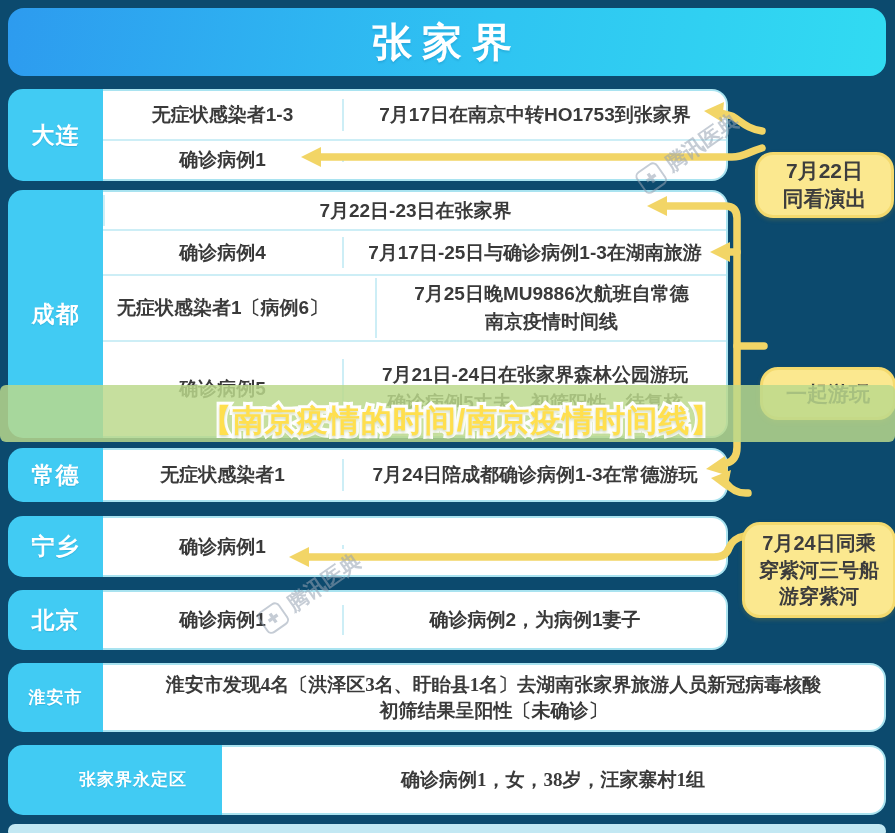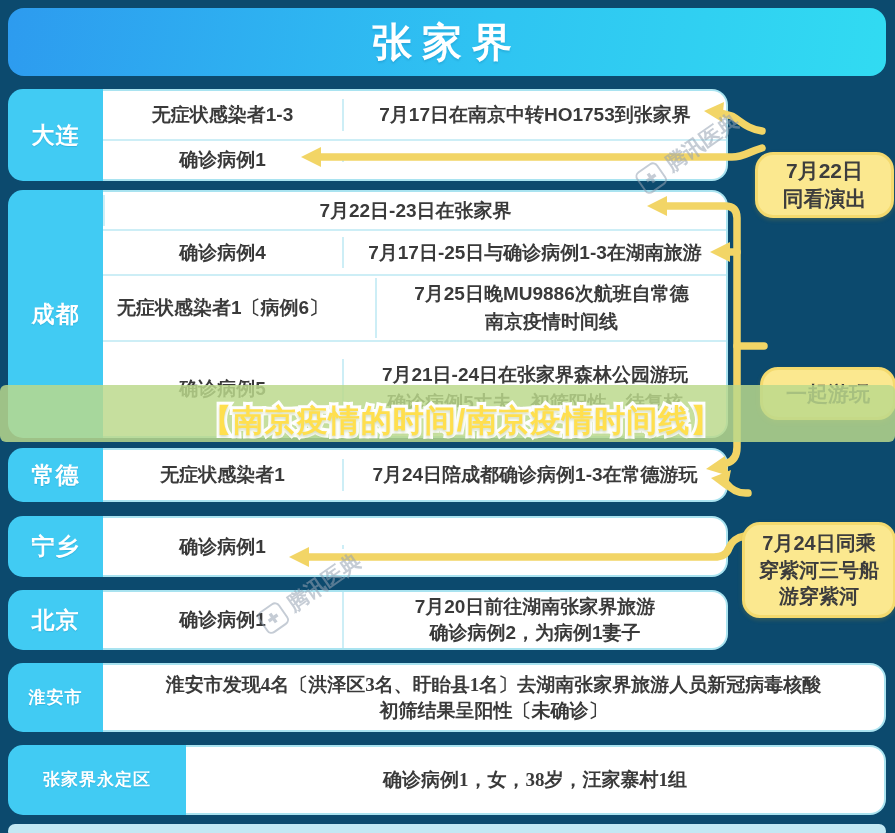--- a/index.html
+++ b/index.html
@@ -148,41 +148,40 @@
       </div>
     </div>
   </div>
 
   <div class="block" style="top:590px;width:720px;height:60px;">
     <div class="city">北京</div>
     <div class="content">
       <div class="row" style="flex:1;">
         <div class="cell case">确诊病例1</div>
         <div class="cell date" style="line-height:1.35;">
-          <span>7月20日前往湖南张家界旅游</span>
           <span>确诊病例2，为病例1妻子</span>
         </div>
       </div>
     </div>
   </div>
 
   <div class="block" style="top:663px;width:878px;height:69px;">
     <div class="city small">淮安市</div>
     <div class="content">
       <div class="row" style="flex:1;">
         <div class="cell full" style="line-height:1.35;">
           <span>淮安市发现4名〔洪泽区3名、盱眙县1名〕去湖南张家界旅游人员新冠病毒核酸</span>
           <span>初筛结果呈阳性〔未确诊〕</span>
         </div>
       </div>
     </div>
   </div>
 
   <div class="block" style="top:745px;width:878px;height:70px;">
-    <div class="city small" style="flex:0 0 178px;width:178px;">张家界永定区</div>
+    <div class="city small" style="flex:0 0 178px;width:178px;padding-left:36px;">张家界永定区</div>
     <div class="content">
       <div class="row" style="flex:1;">
         <div class="cell full">
           <span>确诊病例1，女，38岁，汪家寨村1组</span>
         </div>
       </div>
     </div>
   </div>
 
   <div class="strip"></div>

